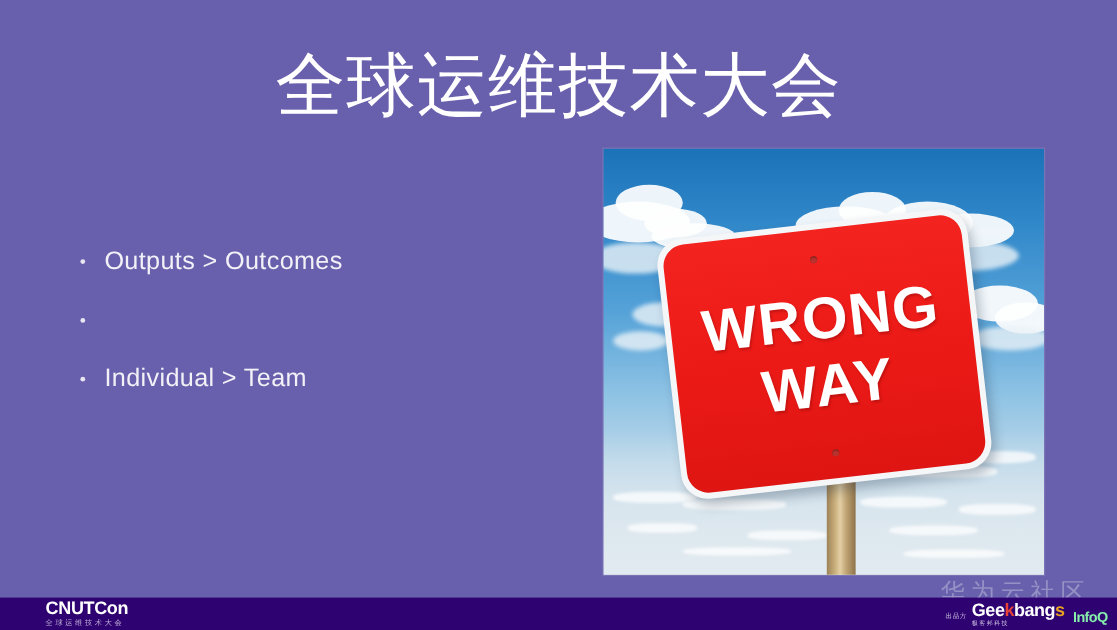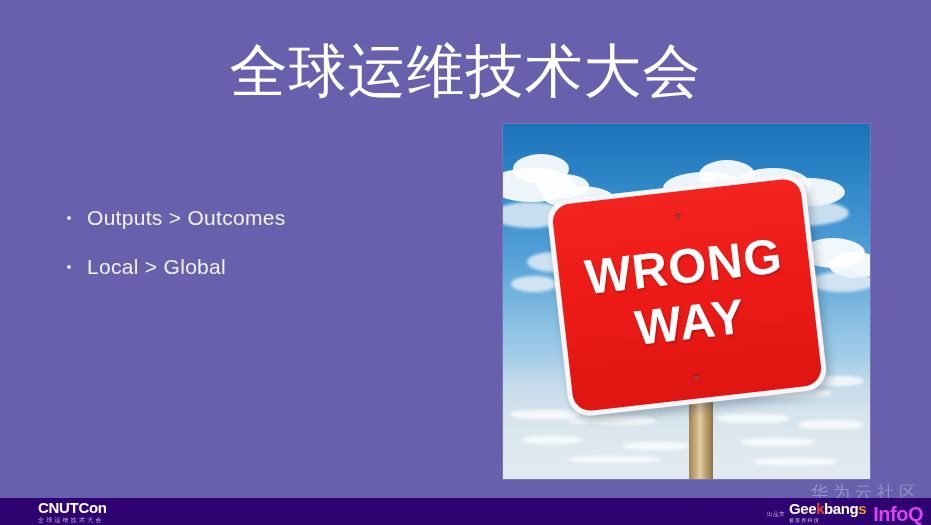--- a/index.html
+++ b/index.html
@@ -227,38 +227,38 @@
   #geek-name .k { color: #E8413A; }
   #geek-name .s { color: #E8A21F; }
   #geek-sub {
     color: #CFC4E4;
     font-size: 5px;
     line-height: 7px;
     letter-spacing: 1.2px;
     font-family: "DejaVu Sans", sans-serif;
   }
   #infoq {
-    font-size: 20px;
+    font-size: 12px;
     line-height: 18px;
     font-weight: bold;
-    color: #d946ef;
+    color: #86efac;
     letter-spacing: -0.5px;
     margin-bottom: 1px;
     font-family: "Liberation Sans", sans-serif;
   }
   
   #watermark {
     position: absolute;
-    right: 10px;
+    right: 22px;
     top: 481px;
     color: rgba(255,255,255,0.30);
-    font-size: 17px;
+    font-size: 20px;
     line-height: 26px;
     letter-spacing: 5px;
-    font-family: Liberation Mono, monospace;
+    font-family: Liberation Serif, serif;
     white-space: nowrap;
     pointer-events: none;
   }
 </style>
 </head>
 <body>
 
 <div id="slide">
 
   <div id="title">全球运维技术大会</div>
@@ -269,23 +269,28 @@
       <span class="bullet-dot">
           <i></i>
         </span>
       <span class="bullet-label">Outputs  &gt; Outcomes</span>
     </div>
 
     <div class="bullet-row">
       <span class="bullet-dot">
           <i></i>
         </span>
-      <span class="bullet-label">Local &gt; Global</span>
-    </div>
-
+    </div>
+
+    <div class="bullet-row">
+      <span class="bullet-dot">
+          <i></i>
+        </span>
+      <span class="bullet-label">Individual &gt; Team</span>
+    </div>
 
   </div>
 
   <div id="photo">
 
     <div class="cloud soft" style="left:-14px; top:44px;  width:86px;  height:34px;"></div>
     <div class="cloud soft" style="left:10px;  top:30px;  width:56px;  height:30px;"></div>
     <div class="cloud soft" style="left:34px;  top:50px;  width:52px;  height:24px;"></div>
     <div class="cloud haze" style="left:-10px; top:78px;  width:74px;  height:26px;"></div>
     <div class="cloud soft" style="left:40px;  top:62px;  width:70px;  height:22px;"></div>

